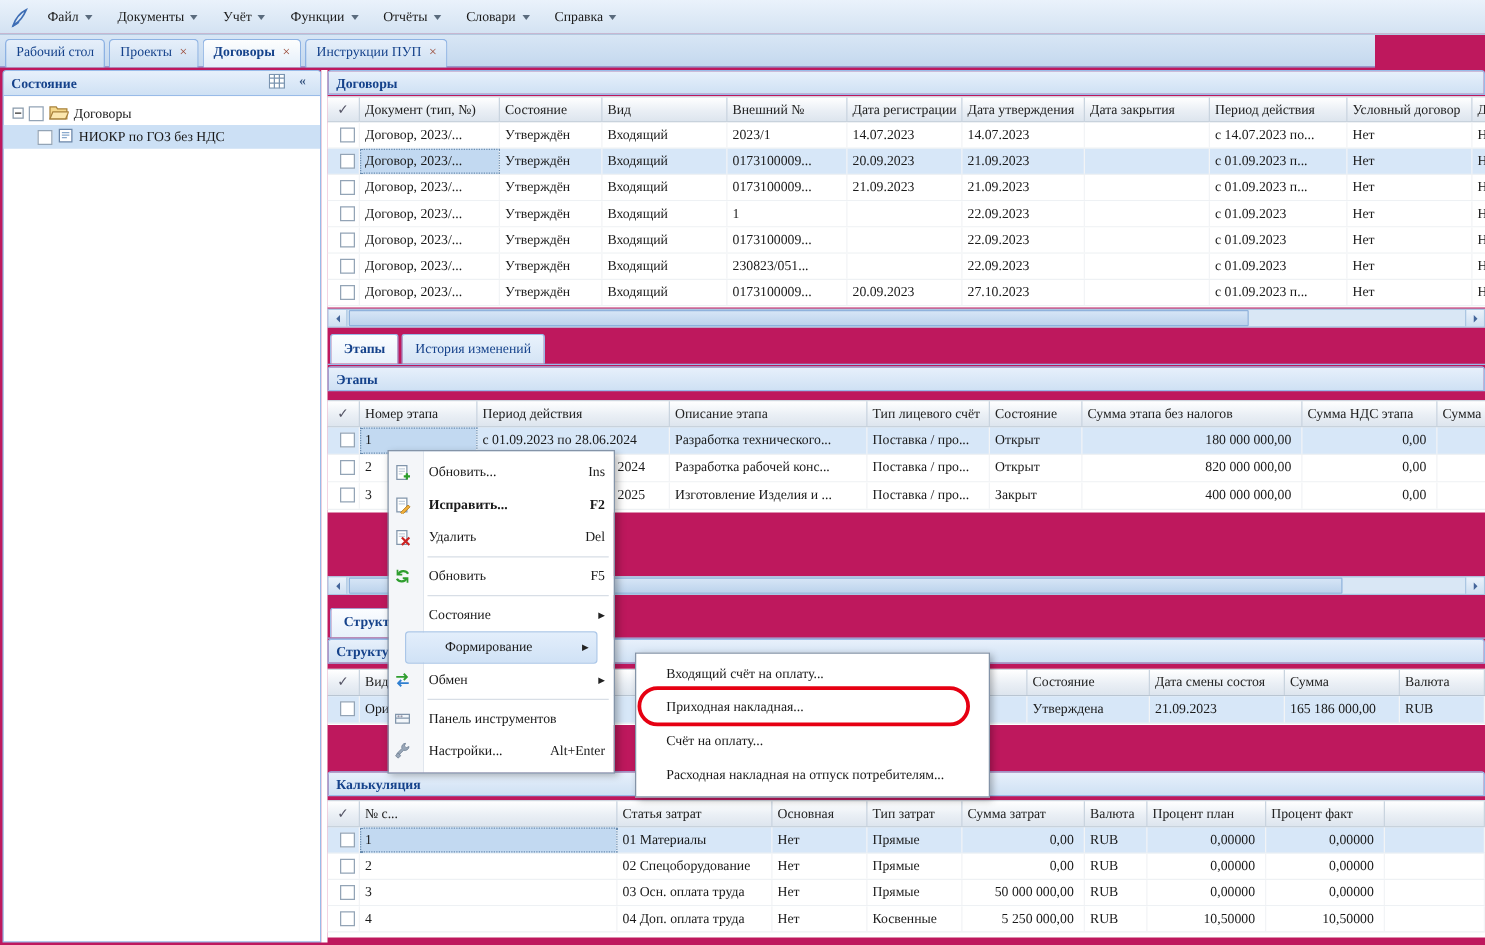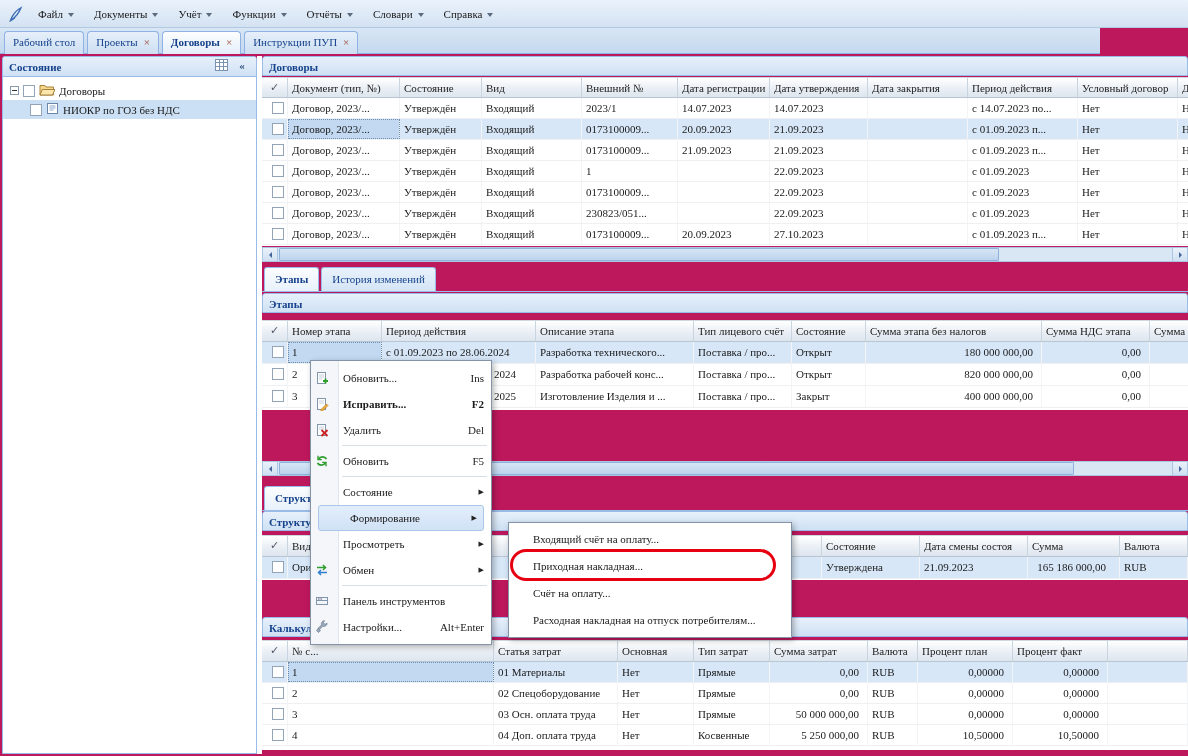--- a/index.html
+++ b/index.html
@@ -77,21 +77,21 @@
   #contracts-grid .c9{width:100px}#contracts-grid .c10{width:60px}
 
   #stages-grid .c0{width:26px}#stages-grid .c1{width:94px}#stages-grid .c2{width:154px}
   #stages-grid .c3{width:158px}#stages-grid .c4{width:98px}#stages-grid .c5{width:74px}
   #stages-grid .c6{width:176px}#stages-grid .c7{width:108px}#stages-grid .c8{width:80px}
   #stages-grid .tcell.c6,#stages-grid .tcell.c7{text-align:right;padding-right:8px}
   #stages-grid .tbody .trow:nth-child(2) .c2,#stages-grid .tbody .trow:nth-child(3) .c2{padding-left:112px}
 
   #structure-grid .c0{width:26px}#structure-grid .c1{width:534px}#structure-grid .c2{width:98px}
   #structure-grid .c3{width:108px}#structure-grid .c4{width:92px}#structure-grid .c5{width:68px}
-  #structure-grid .tcell.c4{text-align:center;padding-right:8px}
+  #structure-grid .tcell.c4{text-align:left;padding-right:8px}
 
   #calc-grid .c0{width:26px}#calc-grid .c1{width:206px}#calc-grid .c2{width:124px}
   #calc-grid .c3{width:76px}#calc-grid .c4{width:76px}#calc-grid .c5{width:98px}
   #calc-grid .c6{width:50px}#calc-grid .c7{width:95px}#calc-grid .c8{width:95px}#calc-grid .c9{width:80px}
   #calc-grid .tcell.c5,#calc-grid .tcell.c7,#calc-grid .tcell.c8{text-align:right;padding-right:8px}
 
   #contracts-grid .sel .tcell.c1,#stages-grid .sel .tcell.c1,#calc-grid .sel .tcell.c1{
     background:#c2d9f1;outline:1px dotted #6b8db0;outline-offset:-1px}
 
   
@@ -109,21 +109,21 @@
   
   #context-menu{position:absolute;left:310px;top:360px;width:182px;padding:4px 1px;z-index:50;
     border:1px solid #8494a8;box-shadow:2px 2px 6px rgba(0,0,0,.3);
     background:linear-gradient(to right,#f4f6f9 0,#f4f6f9 27px,#e0e6ee 27px,#e0e6ee 28px,#fff 28px)}
   .mitem{display:flex;align-items:center;height:26px;padding:0 6px 0 3px;white-space:nowrap}
   .micon{width:20px;height:14px;margin-right:8px;flex:none;display:inline-flex}
   .mlabel{flex:1;overflow:hidden}
   .mshort{margin-left:10px}
   .bold{font-weight:bold}
   .marrow{font-size:7px;color:#222;margin-left:8px}
-  .mitem.open{background:linear-gradient(#e3eefb,#d0e2f6);border:1px solid #aac6e8;border-radius:3px;margin:0 6px}
+  .mitem.open{background:linear-gradient(#e3eefb,#d0e2f6);border:1px solid #aac6e8;border-radius:3px;margin:0 12px}
   .msep{height:1px;background:#d8dee6;margin:2px 3px 2px 30px}
 
   
   #submenu{position:absolute;left:508px;top:522px;width:284px;background:#fff;border:1px solid #8494a8;
     box-shadow:2px 2px 6px rgba(0,0,0,.3);padding:3px 2px;z-index:60}
   .smitem{height:27px;padding:7px 8px 0 22px;white-space:nowrap;cursor:default}
 
   #ring{position:absolute;left:510px;top:549px;width:266px;height:32px;border:3px solid #e60012;
     border-radius:16px;z-index:70;pointer-events:none}
 
@@ -507,25 +507,20 @@
         <span class="micon"></span>
         <span class="mlabel">Состояние</span>
         <span class="marrow">▶</span>
       </div>
       <div class="mitem open">
         <span class="micon"></span>
         <span class="mlabel">Формирование</span>
         <span class="marrow">▶</span>
       </div>
       <div class="mitem">
-        <span class="micon"></span>
-        <span class="mlabel">Просмотреть</span>
-        <span class="marrow">▶</span>
-      </div>
-      <div class="mitem">
         <span class="micon">
           <svg width="14" height="14" viewBox="0 0 14 14">
             <path d="M2 4.5h8M8 2l2.5 2.5L8 7" fill="none" stroke="#2f9e2f" stroke-width="1.5"></path>
             <path d="M12 9.5H4M6 7L3.5 9.5 6 12" fill="none" stroke="#2f7fd0" stroke-width="1.5"></path>
           </svg>
         </span>
         <span class="mlabel">Обмен</span>
         <span class="marrow">▶</span>
       </div>
       <div class="msep"></div>

